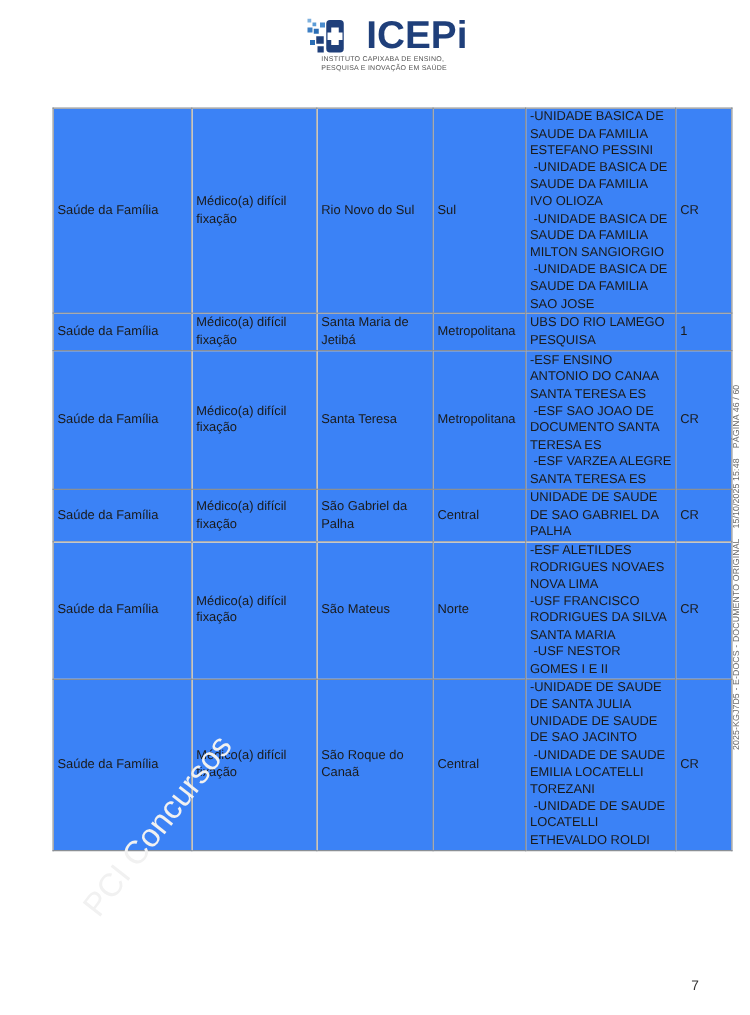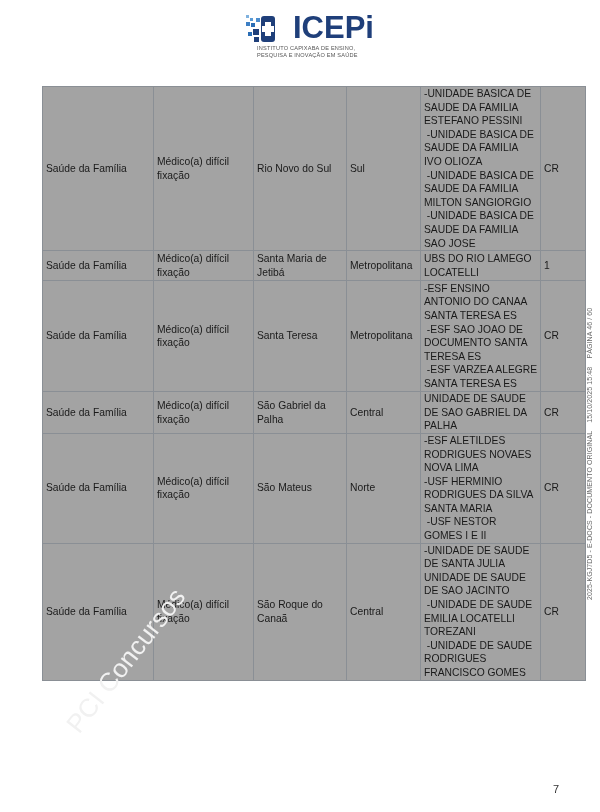--- a/index.html
+++ b/index.html
@@ -10,21 +10,21 @@
     .logo { position: absolute; left: 245px; top: 12px; width: 120px; height: 48px; }
     .logo-mark { position: absolute; left: 0; top: 2px; width: 32px; height: 30px; }
     .logo-word { position: absolute; left: 48px; top: 0px; font-weight: bold; font-size: 31px; color: #1f3f7a; letter-spacing: 0px; line-height: 32px; }
     .logo-sub { position: absolute; left: 12px; top: 33px; font-size: 5.6px; color: #555; line-height: 6.5px; white-space: nowrap; letter-spacing: 0.2px; }
 
     table.data {
       position: absolute; left: 42px; top: 86px; border-collapse: collapse; table-layout: fixed;
       font-size: 10.3px; line-height: 13.6px;
     }
     table.data td {
-      border: 1.3px solid #8a8f95; background: #a3a3a3; vertical-align: middle; padding: 0 3px;
+      border: 1.3px solid #8a8f95; background: #3b82f6; vertical-align: middle; padding: 0 3px;
       overflow: hidden;
     }
     td.num { padding-right: 5px; }
     td.units { vertical-align: top; padding-top: 0; }
     .unit-line { display: block; white-space: pre; }
 
     .side-stamp {
       position: absolute; left: 586px; top: 600px; transform-origin: 0 0; transform: rotate(-90deg);
       font-size: 7px; color: #6a6a6a; white-space: pre; letter-spacing: 0.1px;
     }
@@ -89,21 +89,21 @@
         </td>
         <td class="num">CR</td>
       </tr>
       <tr style="height: 30px;">
         <td>Saúde da Família</td>
         <td>Médico(a) difícil fixação</td>
         <td>Santa Maria de Jetibá</td>
         <td>Metropolitana</td>
         <td class="units">
           <span class="unit-line">UBS DO RIO LAMEGO</span>
-          <span class="unit-line">LOCATELLI</span>
+          <span class="unit-line">PESQUISA</span>
         </td>
         <td class="num">1</td>
       </tr>
       <tr style="height: 111px;">
         <td>Saúde da Família</td>
         <td>Médico(a) difícil fixação</td>
         <td>Santa Teresa</td>
         <td>Metropolitana</td>
         <td class="units">
           <span class="unit-line">-ESF ENSINO</span>
@@ -131,21 +131,21 @@
       </tr>
       <tr style="height: 109px;">
         <td>Saúde da Família</td>
         <td>Médico(a) difícil fixação</td>
         <td>São Mateus</td>
         <td>Norte</td>
         <td class="units">
           <span class="unit-line">-ESF ALETILDES</span>
           <span class="unit-line">RODRIGUES NOVAES</span>
           <span class="unit-line">NOVA LIMA</span>
-          <span class="unit-line">-USF HERMINIO</span>
+          <span class="unit-line">-USF FRANCISCO</span>
           <span class="unit-line">RODRIGUES DA SILVA</span>
           <span class="unit-line">SANTA MARIA</span>
           <span class="unit-line"> -USF NESTOR</span>
           <span class="unit-line">GOMES I E II</span>
         </td>
         <td class="num">CR</td>
       </tr>
       <tr style="height: 136px;">
         <td>Saúde da Família</td>
         <td>Médico(a) difícil fixação</td>
@@ -153,22 +153,22 @@
         <td>Central</td>
         <td class="units">
           <span class="unit-line">-UNIDADE DE SAUDE</span>
           <span class="unit-line">DE SANTA JULIA</span>
           <span class="unit-line">UNIDADE DE SAUDE</span>
           <span class="unit-line">DE SAO JACINTO</span>
           <span class="unit-line"> -UNIDADE DE SAUDE</span>
           <span class="unit-line">EMILIA LOCATELLI</span>
           <span class="unit-line">TOREZANI</span>
           <span class="unit-line"> -UNIDADE DE SAUDE</span>
-          <span class="unit-line">RODRIGUES</span>
-          <span class="unit-line">FRANCISCO GOMES</span>
+          <span class="unit-line">LOCATELLI</span>
+          <span class="unit-line">ETHEVALDO ROLDI</span>
         </td>
         <td class="num">CR</td>
       </tr>
     </tbody>
 </table>
 
 <div class="side-stamp">2025-KGJ7D5 - E-DOCS - DOCUMENTO ORIGINAL    15/10/2025 15:48    PÁGINA 46 / 60</div>
 <div class="watermark">PCI Concursos</div>
 <div class="page-num">7</div>
 

